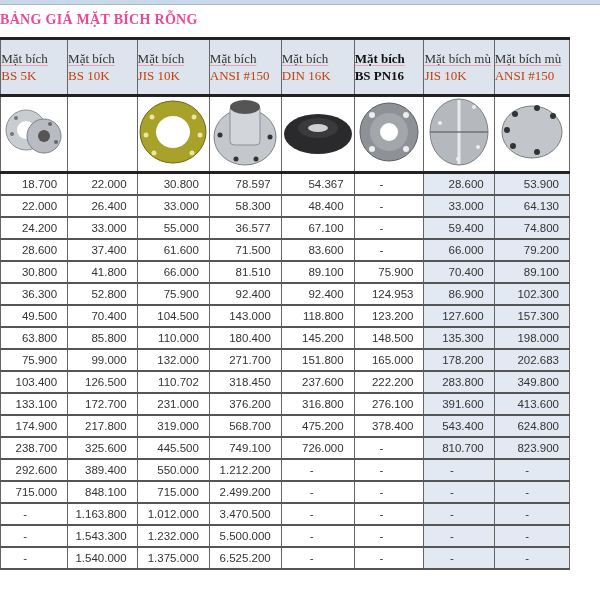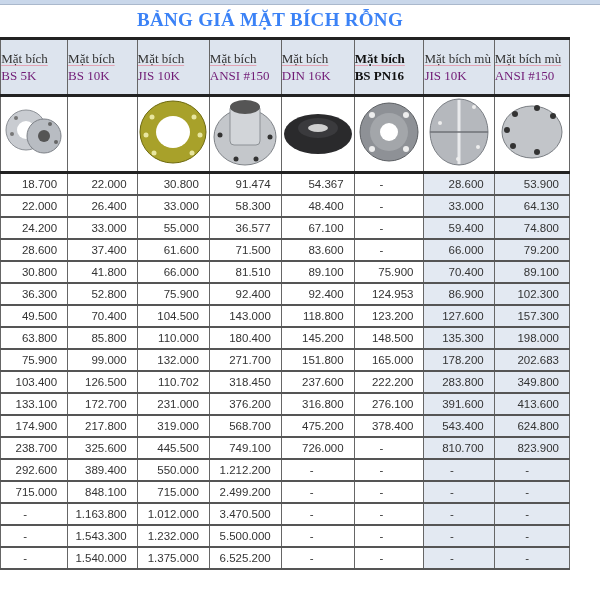--- a/index.html
+++ b/index.html
@@ -7,35 +7,35 @@
     width: 600px; height: 600px; overflow: hidden; background: #ffffff;
     font-family: "Liberation Serif", serif; color: #222;
     position: relative;
   }
   .top-strip {
     position: absolute; left: 0; top: 0; width: 600px; height: 4px;
     background: #c9d7ea; border-bottom: 1px solid #aab8cc;
   }
   .title {
     position: absolute; left: 0; top: 6px; width: 540px; height: 28px;
-    text-align: center; font-weight: bold; font-size: 19px; letter-spacing: 0.3px;
-    line-height: 28px; color: #3b82f6;
+    text-align: left; font-weight: bold; font-size: 14px; letter-spacing: 0.3px;
+    line-height: 28px; color: #ec4899;
   }
   table {
     position: absolute; left: -30px; top: 37px;
     border-collapse: collapse; table-layout: fixed;
   }
   td, th { border: 1px solid #666; padding: 0; overflow: hidden; white-space: nowrap; }
   th {
     background: #dde4ee; font-weight: normal; font-size: 13px; line-height: 17px;
     text-align: left; height: 54px; border-top: 3px solid #222; border-bottom: 3px solid #222;
     font-family: Liberation Serif, serif;
   }
   th .l1 { display: block; color: #333; text-decoration: underline; text-decoration-color: #e3a3b4; text-underline-offset: 2px; }
-  th .l2 { display: block; color: #701a75; }
+  th .l2 { display: block; color: #c2410c; }
   th.bold .l1, th.bold .l2 { font-weight: bold; color: #111; }
   tr.img-row td { height: 72px; background: #fff; border-bottom: 3px solid #222; text-align: center; vertical-align: middle; }
   td.num {
     height: 20px; font-family: "Liberation Sans", sans-serif; font-size: 11.5px;
     text-align: right; padding-right: 10px; color: #333; background: #fff;
     border-bottom: 2px solid #555;
   }
   td.num.shade { background: #e3e9f2; }
   td.num.dash { text-align: right; padding-right: 40px; }
   td.idx { background: #fff; }
@@ -191,21 +191,21 @@
               <circle cx="36" cy="48" r="3" fill="#333"></circle>
           </svg>
         </span>
       </td>
     </tr>
   <tr>
         <td class="num idx"></td>
         <td class="num">18.700</td>
         <td class="num">22.000</td>
         <td class="num">30.800</td>
-        <td class="num">91.474</td>
+        <td class="num">78.597</td>
         <td class="num">54.367</td>
         <td class="num dash">-</td>
         <td class="num shade">28.600</td>
         <td class="num shade">53.900</td>
       </tr>
       <tr>
         <td class="num idx"></td>
         <td class="num">22.000</td>
         <td class="num">26.400</td>
         <td class="num">33.000</td>

